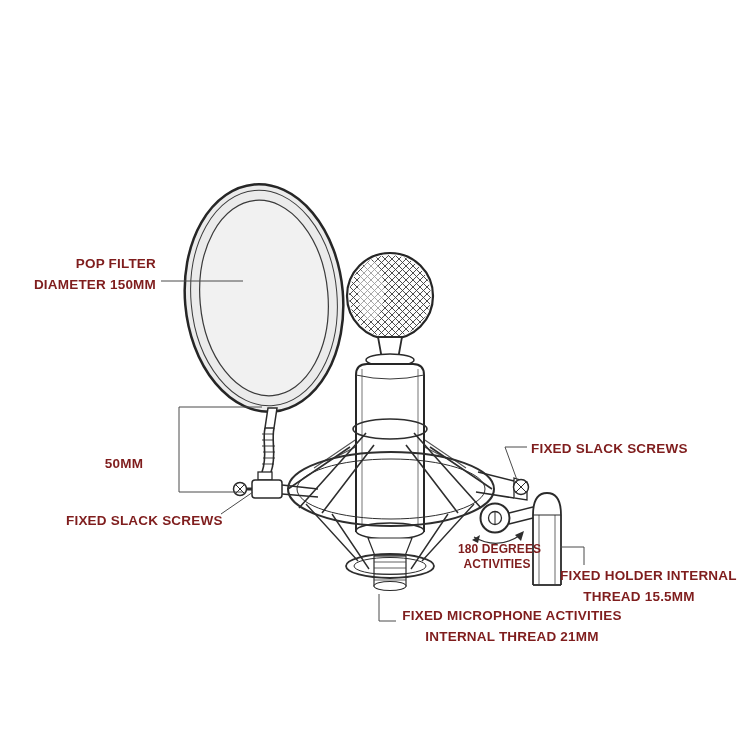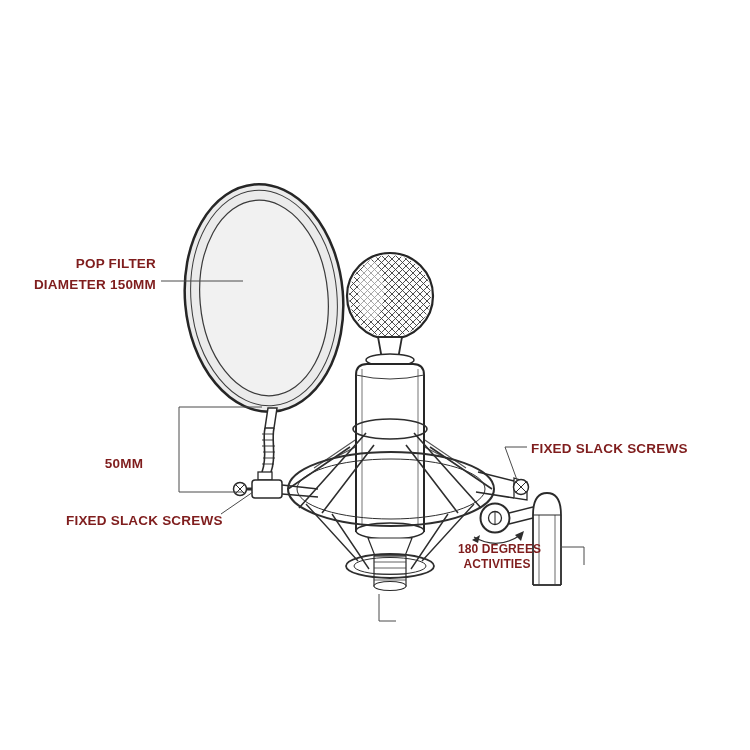--- a/index.html
+++ b/index.html
@@ -141,15 +141,23 @@
 
   <div class="lbl" style="left:531px;top:439px;">
     <div>FIXED SLACK SCREWS</div>
   </div>
 
   <div class="lbl small" style="left:458px;top:542px;width:78px;text-align:center;">
     <div>180 DEGREES</div>
     <div>ACTIVITIES</div>
   </div>
 
+  <div class="lbl" style="left:560px;top:566px;width:158px;text-align:center;">
+    <div>FIXED HOLDER INTERNAL</div>
+    <div>THREAD 15.5MM</div>
+  </div>
 
+  <div class="lbl" style="left:398px;top:606px;width:228px;text-align:center;">
+    <div>FIXED MICROPHONE ACTIVITIES</div>
+    <div>INTERNAL THREAD 21MM</div>
+  </div>
 
 </div>
 
 </body></html>

